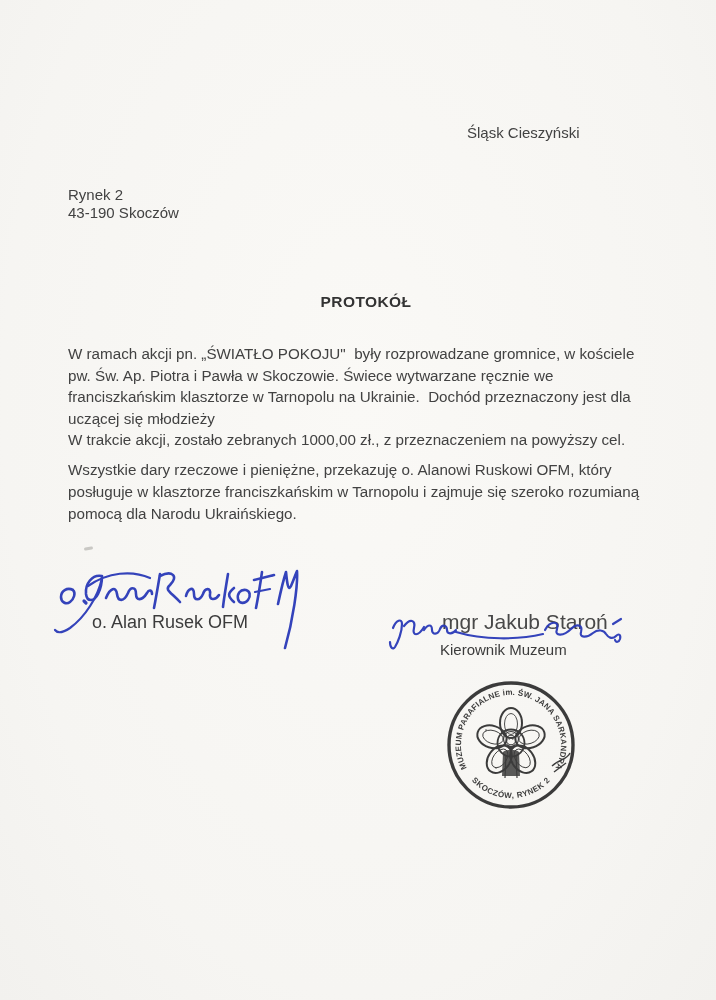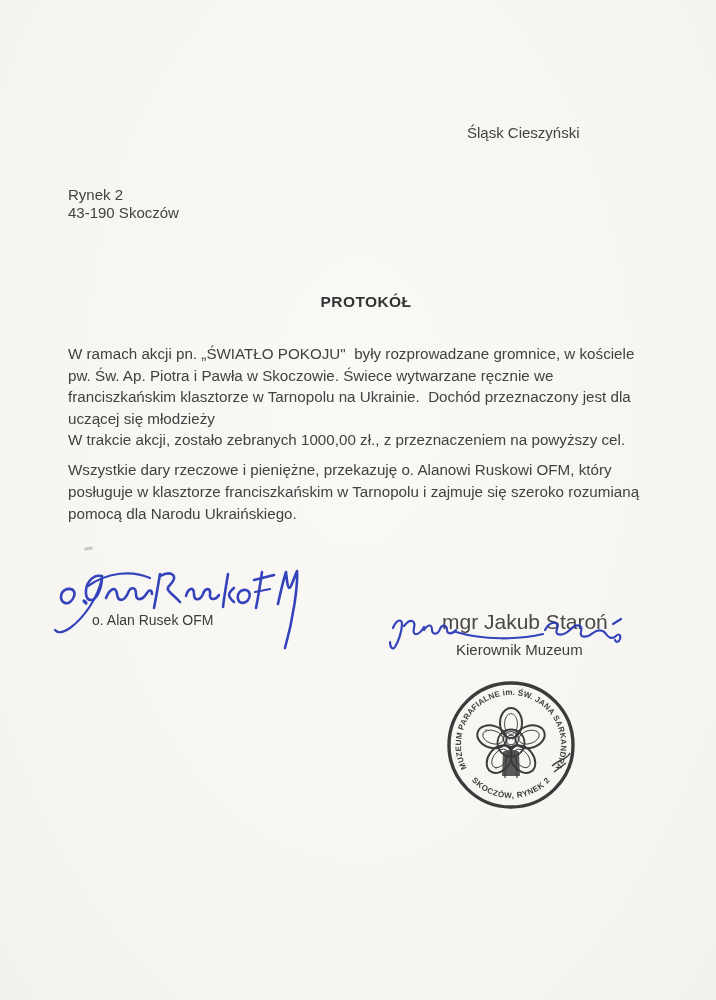--- a/index.html
+++ b/index.html
@@ -24,23 +24,23 @@
     position:absolute;left:68px;width:660px;margin:0;
     font-size:15.2px;white-space:pre-wrap;color:#424242;
   }
   .p1{top:343px;line-height:21.5px;}
   .p2{top:429px;line-height:22px;}
   .p3{top:459px;line-height:22px;}
   .artifact{
     position:absolute;left:84px;top:547px;width:9px;height:3px;
     background:#c9c8c4;border-radius:2px;transform:rotate(-10deg);
   }
-  .printed-left{position:absolute;left:92px;top:612px;font-size:14px;color:#3c3c3c;}
+  .printed-left{position:absolute;left:92px;top:612px;font-size:18px;color:#3c3c3c;}
   .printed-right-name{position:absolute;left:442px;top:610px;font-size:21px;color:#484848;}
-  .printed-right-title{position:absolute;left:440px;top:641px;font-size:15px;color:#3c3c3c;margin-left:16px;}
+  .printed-right-title{position:absolute;left:440px;top:641px;font-size:15px;color:#3c3c3c;}
   .sig-left{position:absolute;left:40px;top:552px;}
   .sig-right{position:absolute;left:388px;top:616px;}
   .stamp{position:absolute;left:426px;top:660px;}
   .ink{stroke:#2a3ab8;fill:none;stroke-linecap:round;stroke-linejoin:round;opacity:.95;}
   .stamp-text{font-family:"Liberation Sans",sans-serif;font-weight:bold;}
 </style>
 </head>
 <body>
 
 <div class="page">

